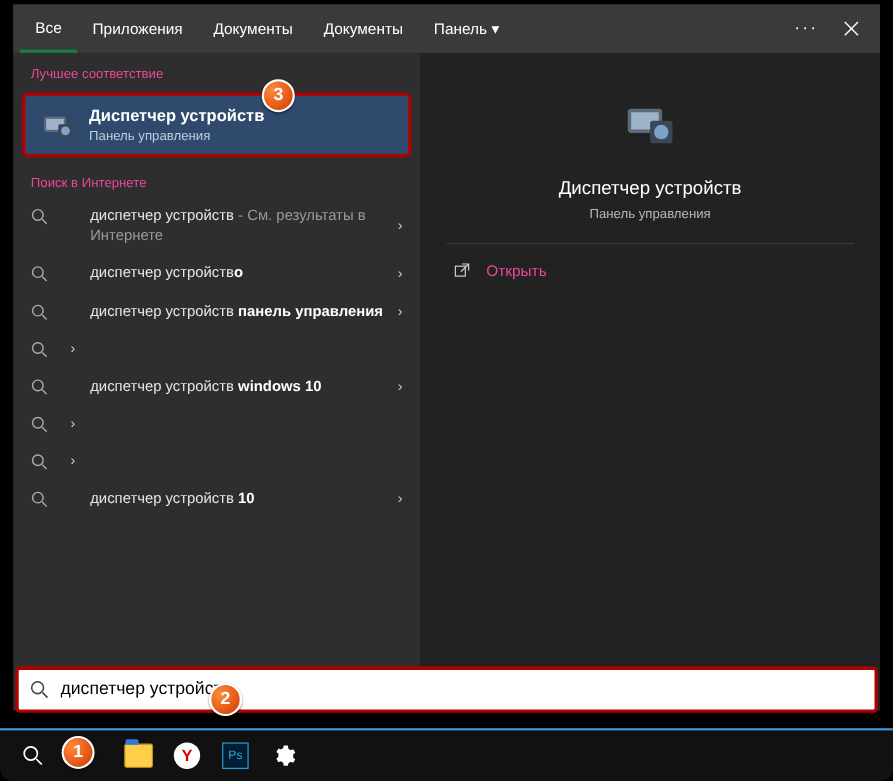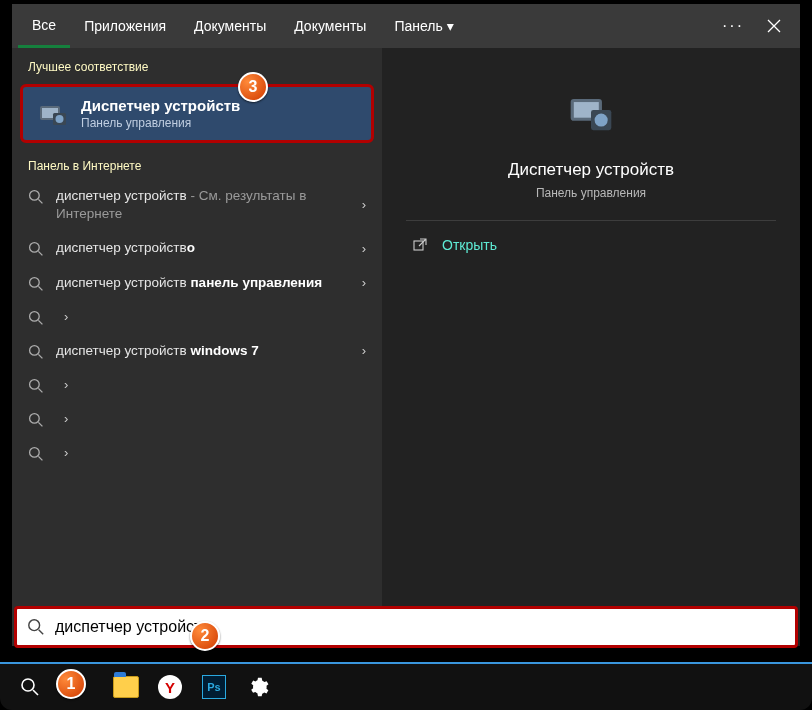--- a/index.html
+++ b/index.html
@@ -8,48 +8,48 @@
   .tabs{display:flex;align-items:center;height:44px;padding:0 6px;background:#3a3a3a;position:relative;}
   .tab{color:#fff;font-size:14px;padding:0 14px;height:44px;display:flex;align-items:center;cursor:pointer;}
   .tab.active{border-bottom:3px solid #15803d;}
   .tab .chev{margin-left:4px;}
   .tab-spacer{flex:1;}
   .more{color:#fff;letter-spacing:2px;padding:0 10px;font-size:16px;cursor:pointer;}
   .close-x{width:40px;height:40px;display:flex;align-items:center;justify-content:center;color:#fff;cursor:pointer;}
   .body{flex:1;display:flex;overflow:hidden;}
   .left-col{width:370px;display:flex;flex-direction:column;overflow:hidden;}
   .right-col{flex:1;background:#222;padding:30px 24px 0 24px;color:#fff;}
-  .section-header{color:#fef9c3;font-size:12px;padding:12px 16px 6px 16px;}
+  .section-header{color:#ec4899;font-size:12px;padding:12px 16px 6px 16px;}
   .best-match{display:flex;align-items:center;padding:10px 14px;margin:4px 8px;background:#2f4a6d;border:3px solid #b20000;border-radius:6px;cursor:pointer;}
   .best-icon{width:32px;height:32px;flex-shrink:0;margin-right:12px;}
   .best-text .t1{color:#fff;font-size:15px;font-weight:600;}
   .best-text .t2{color:#bfcde0;font-size:12px;margin-top:2px;}
   .sug{display:flex;align-items:center;padding:8px 16px;color:#e6e6e6;font-size:13.5px;cursor:pointer;line-height:1.35;}
   .sug .sicon{width:16px;height:16px;flex-shrink:0;margin-right:12px;opacity:.8;margin-top:2px;align-self:flex-start;}
-  .sug .txt{flex:1;}
+  .sug .txt{flex:1;margin-left:26px;}
   .sug .txt .muted{color:#9a9a9a;}
   .sug .txt strong{font-weight:700;color:#fff;}
   .sug .arrow{color:#ccc;font-size:13px;margin-left:8px;}
   .rc-top{text-align:center;padding-bottom:20px;border-bottom:1px solid #3d3d3d;}
   .rc-icon{width:50px;height:50px;margin:10px auto 18px auto;}
   .rc-title{font-size:17px;color:#fff;}
   .rc-sub{font-size:12px;color:#b8b8b8;margin-top:6px;}
-  .rc-action{display:flex;align-items:flex-end;padding:16px 6px;color:#5eead4;font-size:14px;cursor:pointer;}
+  .rc-action{display:flex;align-items:flex-end;padding:16px 6px;color:#ec4899;font-size:14px;cursor:pointer;}
   .rc-action .aicon{width:16px;height:16px;margin-right:14px;}
   
   .search-bar{position:absolute;left:14px;right:14px;bottom:62px;height:42px;background:#fff;border:3px solid #b20000;border-radius:4px;display:flex;align-items:center;padding:0 10px;}
   .search-bar .sicon2{width:18px;height:18px;margin-right:10px;color:#333;flex-shrink:0;}
   .search-bar input{border:none;outline:none;flex:1;font-size:16px;background:transparent;color:#000;}
   
   .taskbar{position:absolute;left:0;right:0;bottom:0;height:48px;background:#111;display:flex;align-items:center;padding:0 8px;border-top:2px solid #3a96dd;}
   .tb-item{width:44px;height:40px;display:flex;align-items:center;justify-content:center;cursor:pointer;}
   .fe-icon{width:26px;height:22px;background:#ffcf4b;border:1px solid #c79a1a;position:relative;border-radius:2px;}
   .fe-icon:before{content:"";position:absolute;left:0;top:-5px;width:12px;height:5px;background:#2d7bd6;border-radius:2px 2px 0 0;}
   .yb-icon{width:24px;height:24px;border-radius:50%;background:#fff;display:flex;align-items:center;justify-content:center;color:#d40000;font-weight:700;font-size:15px;}
-  .ps-icon{width:24px;height:24px;background:#001d33;border:1px solid #2aa9e0;color:#2aa9e0;font-size:11px;font-weight:700;display:flex;align-items:center;justify-content:center;}
+  .ps-icon{width:24px;height:24px;background:#001d33;border:1px solid #2aa9e0;color:#2aa9e0;font-size:11px;font-weight:400;display:flex;align-items:center;justify-content:center;}
   .gear{width:22px;height:22px;}
   
   .badge{position:absolute;width:30px;height:30px;border-radius:50%;background:radial-gradient(circle at 30% 30%,#ff8a3a,#d03a00);border:2px solid #fff;box-shadow:0 1px 2px rgba(0,0,0,.6);display:flex;align-items:center;justify-content:center;color:#fff;font-weight:700;font-size:16px;z-index:50;}
 </style>
 </head>
 <body>
 
 <div class="search-panel">
   <div class="tabs">
     <div class="tab active">Все</div>
@@ -78,21 +78,21 @@
           <rect x="5" y="10" width="16" height="10" fill="#9fb4c9"></rect>
           <rect x="16" y="15" width="13" height="12" rx="1.5" fill="#3a4754"></rect>
           <circle cx="22.5" cy="21" r="4" fill="#7fa3c7"></circle>
         </svg>
         <div class="best-text">
           <div class="t1">Диспетчер устройств</div>
           <div class="t2">Панель управления</div>
         </div>
       </div>
 
-      <div class="section-header">Панель в Интернете</div>
+      <div class="section-header">Поиск в Интернете</div>
       <div id="sug-list">
           <div class="sug">
             <svg viewBox="0 0 20 20" class="sicon">
               <circle cx="8" cy="8" r="6" fill="none" stroke="#ccc" stroke-width="1.6"></circle>
               <line x1="13" y1="13" x2="18" y2="18" stroke="#ccc" stroke-width="1.6"></line>
             </svg>
             <div class="txt">диспетчер устройств<span class="muted"> - См. результаты в Интернете</span></div>
             <div class="arrow">›</div>
           </div>
           <div class="sug">
@@ -116,42 +116,43 @@
               <circle cx="8" cy="8" r="6" fill="none" stroke="#ccc" stroke-width="1.6"></circle>
               <line x1="13" y1="13" x2="18" y2="18" stroke="#ccc" stroke-width="1.6"></line>
             </svg>
             <div class="arrow">›</div>
           </div>
           <div class="sug">
             <svg viewBox="0 0 20 20" class="sicon">
               <circle cx="8" cy="8" r="6" fill="none" stroke="#ccc" stroke-width="1.6"></circle>
               <line x1="13" y1="13" x2="18" y2="18" stroke="#ccc" stroke-width="1.6"></line>
             </svg>
-            <div class="txt">диспетчер устройств <strong>windows 7</strong></div>
-            <div class="arrow">›</div>
-          </div>
-          <div class="sug">
-            <svg viewBox="0 0 20 20" class="sicon">
-              <circle cx="8" cy="8" r="6" fill="none" stroke="#ccc" stroke-width="1.6"></circle>
-              <line x1="13" y1="13" x2="18" y2="18" stroke="#ccc" stroke-width="1.6"></line>
-            </svg>
-            <div class="arrow">›</div>
-          </div>
-          <div class="sug">
-            <svg viewBox="0 0 20 20" class="sicon">
-              <circle cx="8" cy="8" r="6" fill="none" stroke="#ccc" stroke-width="1.6"></circle>
-              <line x1="13" y1="13" x2="18" y2="18" stroke="#ccc" stroke-width="1.6"></line>
-            </svg>
-            <div class="arrow">›</div>
-          </div>
-          <div class="sug">
-            <svg viewBox="0 0 20 20" class="sicon">
-              <circle cx="8" cy="8" r="6" fill="none" stroke="#ccc" stroke-width="1.6"></circle>
-              <line x1="13" y1="13" x2="18" y2="18" stroke="#ccc" stroke-width="1.6"></line>
-            </svg>
+            <div class="txt">диспетчер устройств <strong>windows 10</strong></div>
+            <div class="arrow">›</div>
+          </div>
+          <div class="sug">
+            <svg viewBox="0 0 20 20" class="sicon">
+              <circle cx="8" cy="8" r="6" fill="none" stroke="#ccc" stroke-width="1.6"></circle>
+              <line x1="13" y1="13" x2="18" y2="18" stroke="#ccc" stroke-width="1.6"></line>
+            </svg>
+            <div class="arrow">›</div>
+          </div>
+          <div class="sug">
+            <svg viewBox="0 0 20 20" class="sicon">
+              <circle cx="8" cy="8" r="6" fill="none" stroke="#ccc" stroke-width="1.6"></circle>
+              <line x1="13" y1="13" x2="18" y2="18" stroke="#ccc" stroke-width="1.6"></line>
+            </svg>
+            <div class="arrow">›</div>
+          </div>
+          <div class="sug">
+            <svg viewBox="0 0 20 20" class="sicon">
+              <circle cx="8" cy="8" r="6" fill="none" stroke="#ccc" stroke-width="1.6"></circle>
+              <line x1="13" y1="13" x2="18" y2="18" stroke="#ccc" stroke-width="1.6"></line>
+            </svg>
+            <div class="txt">диспетчер устройств <strong>10</strong></div>
             <div class="arrow">›</div>
           </div>
         </div>
     </div>
 
     <div class="right-col">
       <div class="rc-top">
         <svg class="rc-icon" viewBox="0 0 32 32">
           <rect x="3" y="7" width="20" height="14" rx="2" fill="#5a6a7a"></rect>
           <rect x="5" y="9" width="16" height="10" fill="#9fb4c9"></rect>

